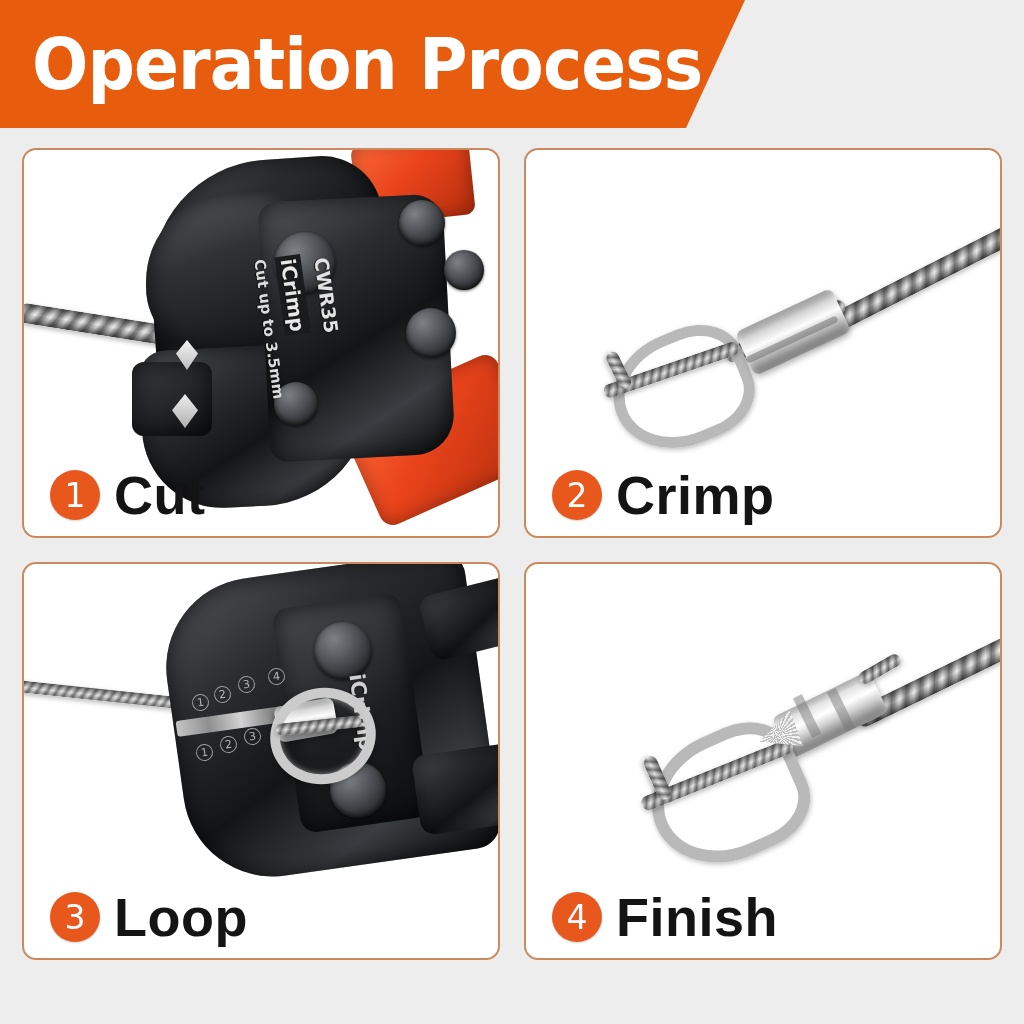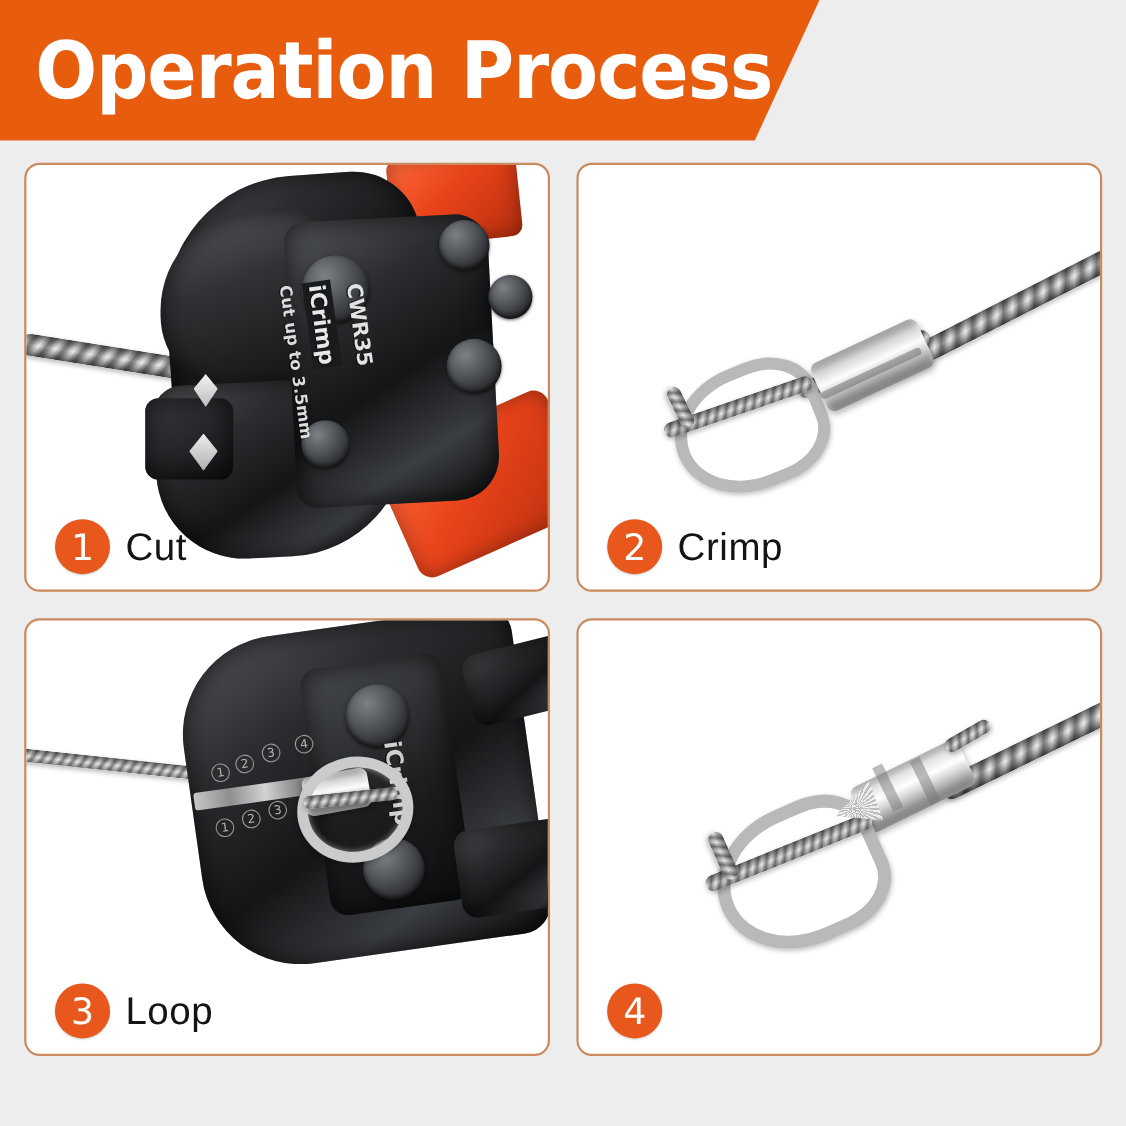--- a/index.html
+++ b/index.html
@@ -63,22 +63,22 @@
   .badge{
     width:50px;height:50px;border-radius:50%;
     background:#E8571C;
     color:#fff;
     display:flex;align-items:center;justify-content:center;
     font-size:33px;line-height:1;font-weight:400;
     font-family:"DejaVu Sans","Liberation Sans",sans-serif;
     box-shadow:0 1px 2px rgba(0,0,0,.18);
   }
   .step-label{
-    font-size:35px;color:#141414;line-height:1;
-    font-weight:400;letter-spacing:.5px;
+    font-size:54px;color:#141414;line-height:1;
+    font-weight:700;letter-spacing:.5px;
   }
 
   
   .rope{
     position:absolute;
     background:
       repeating-linear-gradient(118deg,
         #8e8e8e 0px,#cfcfcf 3px,#f2f2f2 6px,#bdbdbd 9px,#7f7f7f 12px,#9a9a9a 14px),
       linear-gradient(to bottom,#6c6c6c 0%,#dedede 35%,#fbfbfb 50%,#c6c6c6 70%,#5f5f5f 100%);
     background-blend-mode:multiply;
@@ -261,16 +261,17 @@
       <div class="rope thin" style="left:116px;top:234px;width:162px;height:15px;transform:rotate(-22deg);transform-origin:left center;"></div>
       <div class="rope thin" style="left:122px;top:186px;width:46px;height:14px;transform:rotate(66deg);transform-origin:left center;"></div>
 
       <div style="position:absolute;left:232px;top:152px;width:40px;height:38px;background:
            repeating-conic-gradient(from 0deg,#bdbdbd 0deg 6deg,#f0f0f0 6deg 12deg);
            clip-path:polygon(100% 0,100% 100%,0 50%);transform:rotate(-20deg);opacity:.95;"></div>
     </div>
 
     <div class="step-row">
       <div class="badge">4</div>
+      <div class="step-label">Finish</div>
     </div>
   </div>
 
 </div>
 
 </body></html>

